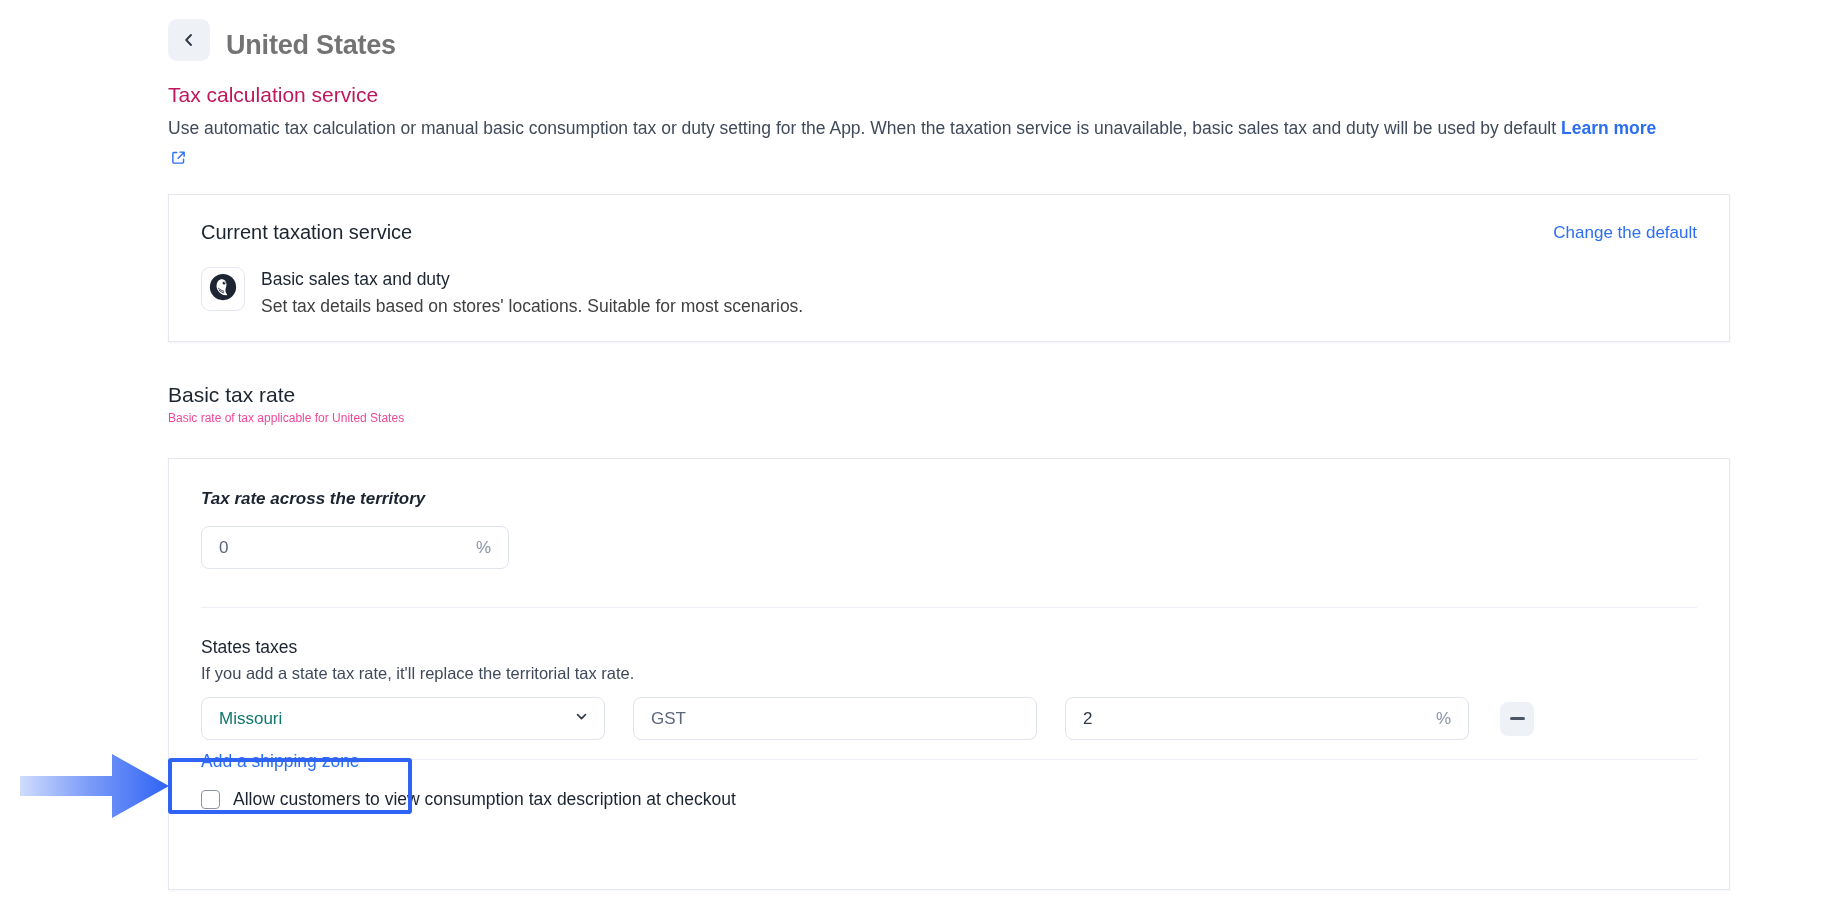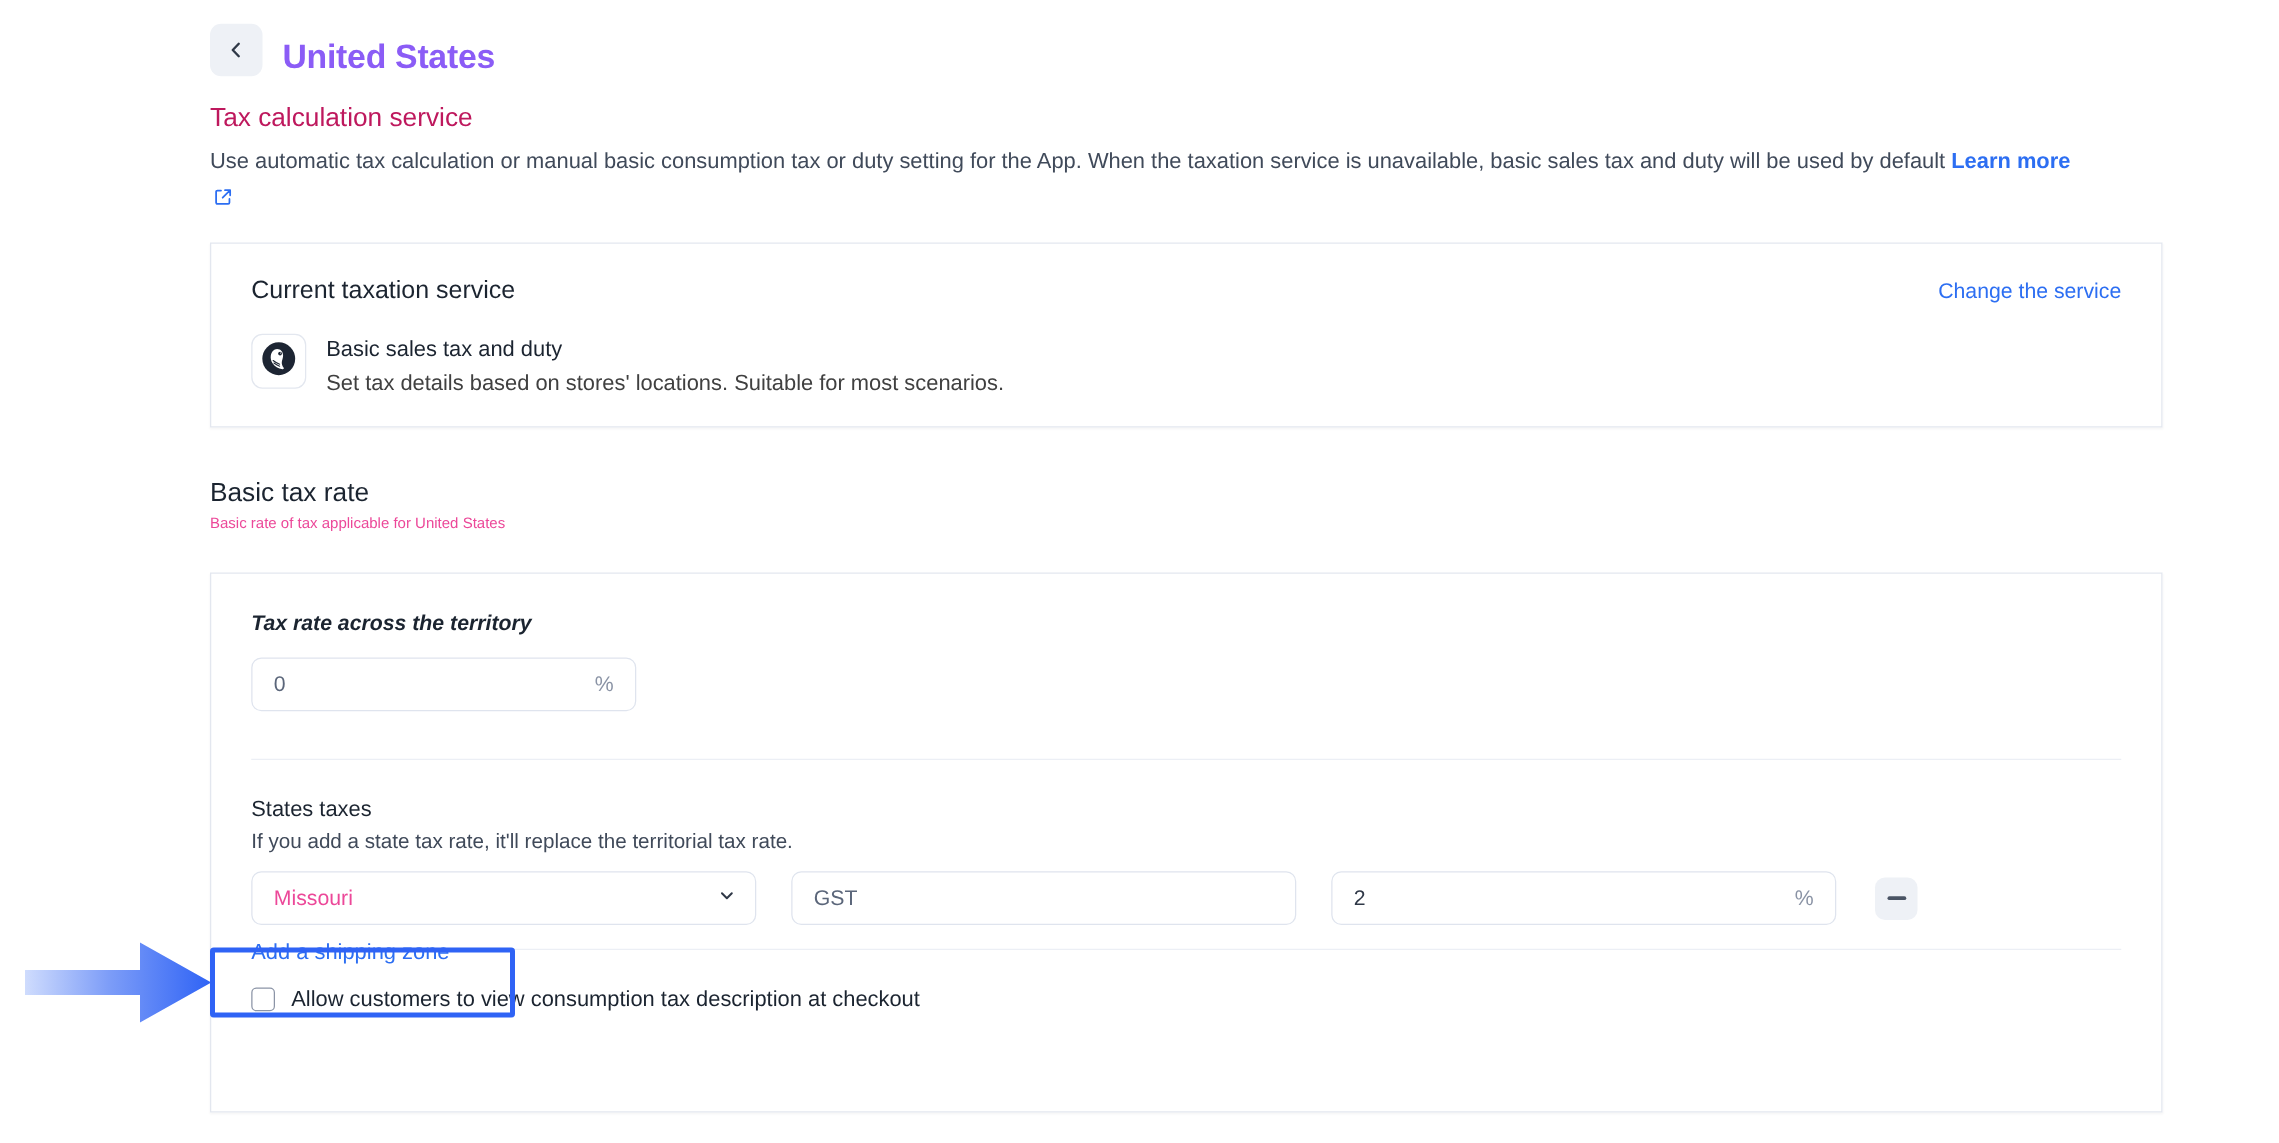--- a/index.html
+++ b/index.html
@@ -25,21 +25,21 @@
   .back-btn {
     width: 42px; height: 42px;
     background: #eef1f6;
     border: none; border-radius: 9px;
     display: flex; align-items: center; justify-content: center;
     cursor: pointer; padding: 0;
   }
   .back-btn svg { display: block; }
   .page-title {
     font-size: 27px; font-weight: bold;
-    color: #8b5cf6; letter-spacing: -0.2px;
+    color: #737373; letter-spacing: -0.2px;
     white-space: nowrap;
     margin-top: 12px;
   }
 
   
   .section-head {
     position: absolute; left: 168px; top: 82px;
     width: 1570px;
   }
   .section-title {
@@ -129,21 +129,21 @@
   .state-row {
     position: absolute; left: 32px; top: 238px; right: 32px;
     display: flex; align-items: center; gap: 28px;
   }
   .select-box {
     width: 404px; height: 43px;
     border: 1px solid #dfe4ee; border-radius: 8px; background: #fff;
     display: flex; align-items: center; justify-content: space-between;
     padding: 0 15px 0 17px; cursor: pointer;
   }
-  .select-box .sel-val { font-size: 17px; color: #ec4899; }
+  .select-box .sel-val { font-size: 17px; color: #0f766e; }
   .text-box {
     width: 404px; height: 43px;
     border: 1px solid #dfe4ee; border-radius: 8px; background: #fff;
     display: flex; align-items: center;
     padding: 0 17px; cursor: text;
   }
   .text-box .tb-val { font-size: 17px; color: #5b667a; }
   .rate-box {
     width: 404px; height: 43px;
     border: 1px solid #dfe4ee; border-radius: 8px; background: #fff;
@@ -221,21 +221,21 @@
             <path d="M9.6 2.3H14v4.4M14 2.3 7.6 8.7" stroke="#2c6ef2" stroke-width="1.5" stroke-linecap="round" stroke-linejoin="round"></path>
           </svg>
         </span>
       </a>
     </p>
   </div>
 
   <div class="card" id="service-card">
     <div class="card-head">
       <div class="card-title">Current taxation service</div>
-      <div class="card-link">Change the service</div>
+      <div class="card-link">Change the default</div>
     </div>
     <div class="service-row">
       <div class="service-icon-box">
         <span>
           <svg width="30" height="30" viewBox="0 0 32 32">
             <circle cx="16" cy="16" r="14" fill="#1d2533"></circle>
             <path d="M14.6 7.6c3.1 0 5.1 2.4 5.1 5.6 0 2.2-.9 4-1.1 5.6-.2 1.7.5 3.4 1.6 4.9.5.7-.2 1.3-1 1.2-3.6-.4-6.7-2.2-8.5-5-1.3-2-1.8-4.3-1.5-6.4.4-3.4 2.6-5.9 5.4-5.9z" fill="#ffffff"></path>
             <circle cx="17.1" cy="11.6" r="1.6" fill="#1d2533"></circle>
             <circle cx="17.55" cy="11.1" r="0.5" fill="#ffffff"></circle>
             <path d="M11.2 17.5c1.6 1.3 3.6 2.4 5.6 3.1" stroke="#1d2533" stroke-width="0.9" fill="none" stroke-linecap="round"></path>

